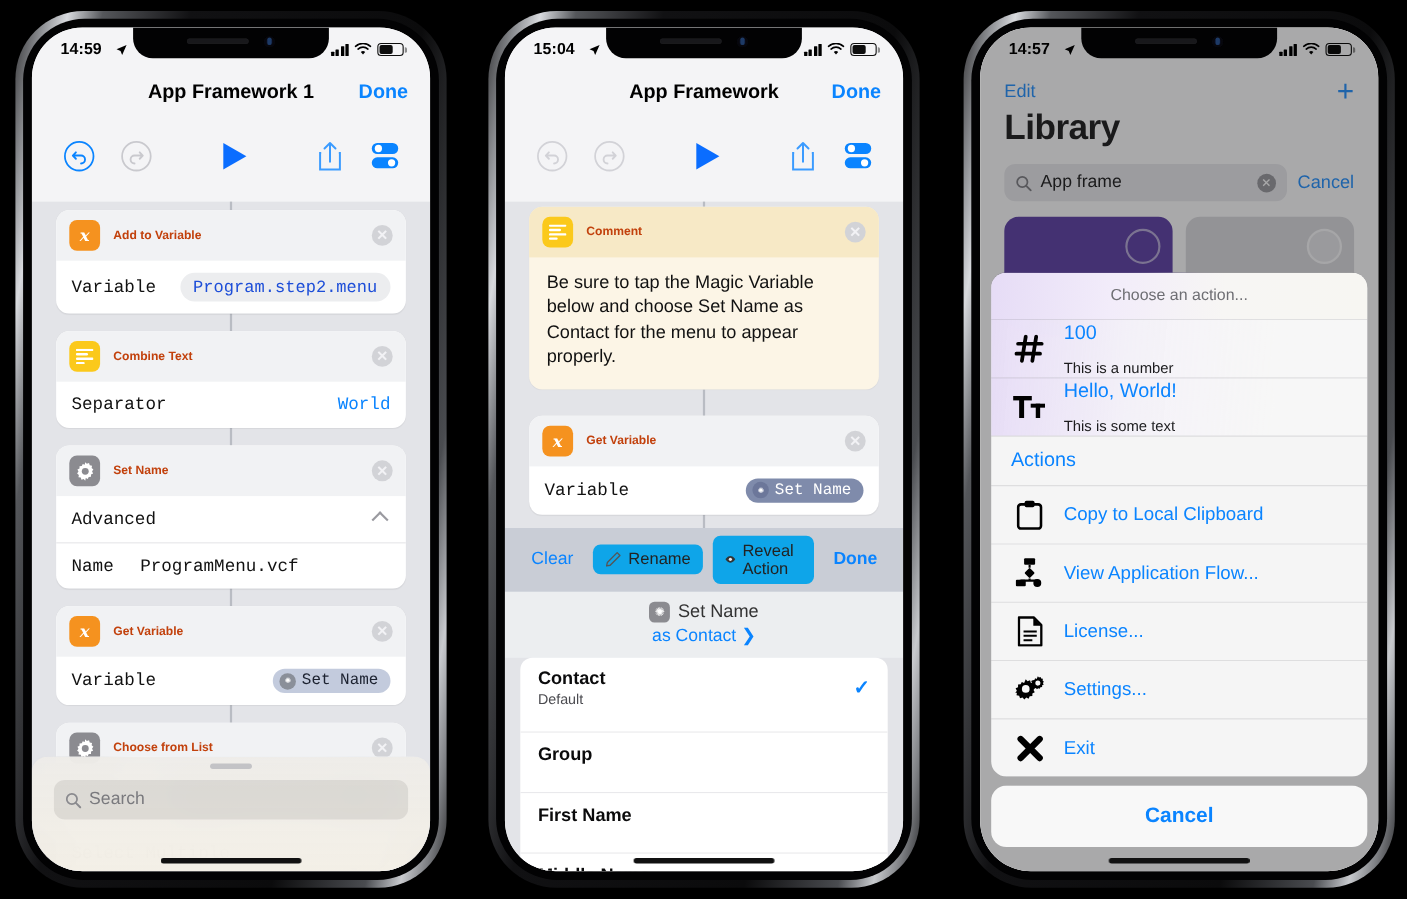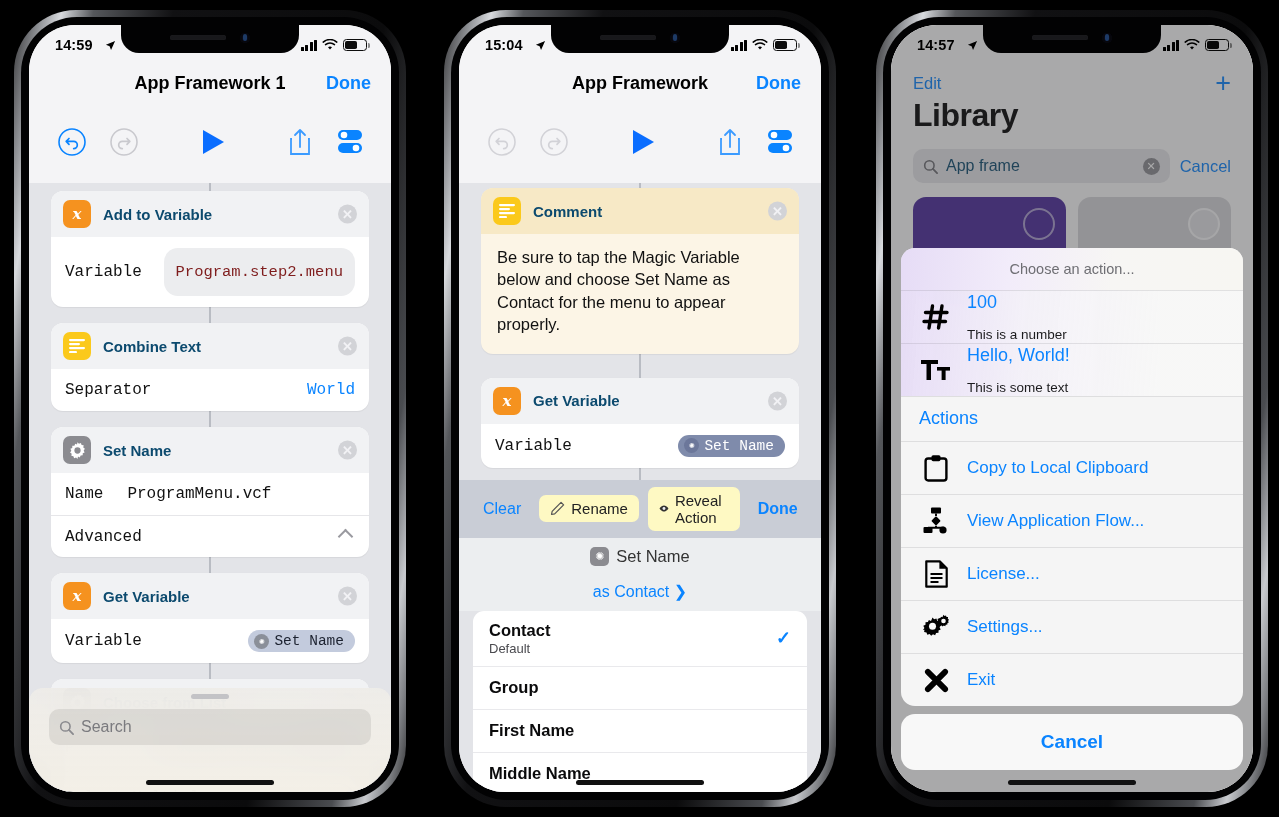--- a/index.html
+++ b/index.html
@@ -95,33 +95,33 @@
   .card-head { display: flex; align-items: center; gap: 12px;
                padding: 9px 12px; background: #f1f2f4; position: relative; }
   .card-head.comment { background: #f7e9c6; }
   .card.commentcard { background: #fcf5e6; }
   .glyph { width: 28px; height: 28px; border-radius: 7px; flex: none;
            display: flex; align-items: center; justify-content: center;
            color: #fff; font-size: 15px; font-weight: 700; }
   .g-orange { background: #f5921f; font-style: italic; font-family: "DejaVu Serif", serif; }
   .g-yellow { background: #fbc91b; }
   .g-gray   { background: #8b8b90; }
-  .card-name { font-size: 15px; font-weight: 700; color: #0c4a6e; }
+  .card-name { font-size: 11px; font-weight: 700; color: #c2410c; }
   .xclose { position: absolute; right: 12px; top: 50%; transform: translateY(-50%);
             width: 19px; height: 19px; border-radius: 50%; background: #d2d3d7;
             display: flex; align-items: center; justify-content: center;
             color: #f2f2f5; font-size: 13px; line-height: 1; font-weight: 600;}
   .row { display: flex; align-items: center; padding: 11px 14px; min-height: 42px; gap: 10px; font-family: Liberation Mono, monospace;}
   .row + .row { border-top: .8px solid #e6e6e9; }
   .row-label { font-size: 16px; color: #111; }
   .row-spacer { flex: 1; }
   .row-value { font-size: 16px; color: #111; }
   .row-value.blue { color: #0a84ff; }
-  .pill { background: #ecedef; border-radius: 14px; padding: 15px 12px;
-          font-size: 15.5px; color: #7f1d1d; }
+  .pill { background: #ecedef; border-radius: 14px; padding: 4px 12px;
+          font-size: 15.5px; color: #1d4ed8; }
   .token { display: inline-flex; align-items: center; gap: 5px;
            background: #c3cbdd; border-radius: 13px; padding: 3px 11px 3px 6px;
            font-size: 14.5px; color: #1c2230; }
   .token.dark { background: #7f8bab; color: #fff; }
   .token-ic { width: 15px; height: 15px; border-radius: 50%;
               background: #8a8f99; color:#fff; font-size: 9px; display:flex;
               align-items:center; justify-content:center; flex:none;}
   .token.dark .token-ic { background: #6c779a; }
   .magicpill { display: inline-flex; align-items: center; border-radius: 13px;
                overflow: hidden; font-size: 14px; max-width: 100%; }
@@ -150,52 +150,52 @@
   .searchfield { margin: 10px 20px 0; height: 36px; border-radius: 10px;
                  background: rgba(190,188,182,.40);
                  display: flex; align-items: center; gap: 7px; padding: 0 10px; }
   .searchfield .sf-text { font-size: 16px; color: #7a7a7e; }
 
   
   .varbar { background: #c9cdd6; display: flex; align-items: center;
             padding: 7px 24px; gap: 9px; }
   .varbar .vb-blue { font-size: 16px; color: #0a84ff; font-weight: 500; }
   .vb-btn { display: inline-flex; align-items: center; gap: 6px;
-            background: #fef9c3; border-radius: 7px; padding: 5px 11px;
+            background: #0ea5e9; border-radius: 7px; padding: 5px 11px;
             font-size: 15px; color: #222; }
   .vb-spacer { flex: 1; }
   .varhead { background: #eceef0; text-align: center; padding: 9px 0 10px; }
   .vh-line1 { display: flex; align-items: center; justify-content: center; gap: 7px;
               font-size: 16.5px; color: #333; }
   .vh-ic { width: 19px; height: 19px; border-radius: 5px; background: #8b8b90;
            display: flex; align-items: center; justify-content: center; color: #fff;
            font-size: 11px; }
-  .vh-line2 { margin-top: 16px; font-size: 16px; color: #0a84ff; }
+  .vh-line2 { margin-top: 2px; font-size: 16px; color: #0a84ff; }
   .optlist { background: #fff; margin: 0 14px; border-radius: 11px; overflow: hidden; }
   .optrow { padding: 10px 16px; min-height: 43px; display: flex; align-items: center; }
-  .optrow + .optrow { border-top: .8px solid #e9e9ec; }
+  .optrow + .optrow { border-top: .8px solid #e9e9ec; margin-top: 12px; }
   .opt-main { font-size: 16.5px; font-weight: 700; color: #0b0b0c; }
   .opt-sub { font-size: 13px; color: #4a4a4f; margin-top: 1px; }
   .opt-check { margin-left: auto; color: #0a84ff; font-size: 18px; font-weight: 700; }
 
   
   .lib { position: absolute; inset: 0; background: #ffffff; }
   .lib-dim { position: absolute; inset: 0; background: rgba(60,60,62,.44); z-index: 5; }
   .lib-nav { position: absolute; top: 40px; left: 0; right: 0; height: 36px;
              display: flex; align-items: center; justify-content: space-between;
              padding: 0 22px; }
   .lib-edit { font-size: 16.5px; color: #0a84ff; }
   .lib-plus { font-size: 27px; color: #0a84ff; line-height: 1; font-weight: 300;}
   .lib-title { position: absolute; top: 72px; left: 22px; font-size: 32px;
                font-weight: 700; color: #000; letter-spacing: -.5px;}
   .lib-search { position: absolute; top: 124px; left: 22px; right: 22px;
                 display: flex; align-items: center; gap: 10px; }
   .lib-sfield { flex: 1; height: 34px; border-radius: 10px; background: #e8e8ec;
                 display: flex; align-items: center; gap: 8px; padding: 0 10px; }
-  .lib-sfield .st { font-size: 16px; color: #0c4a6e; flex: 1; }
+  .lib-sfield .st { font-size: 16px; color: #000000; flex: 1; }
   .lib-clear { width: 17px; height: 17px; border-radius: 50%; background: #8e8e93;
                color: #fff; font-size: 11px; display: flex; align-items: center;
                justify-content: center; }
   .lib-cancel { font-size: 16.5px; color: #0a84ff; }
   .lib-cards { position: absolute; top: 172px; left: 22px; right: 22px;
                display: flex; gap: 12px; }
   .lib-card { flex: 1; height: 86px; border-radius: 13px; position: relative; }
   .lc-purple { background: #4b2a9b; }
   .lc-gray { background: #d8d8dc; }
   .lc-circle { position: absolute; right: 11px; top: 11px; width: 32px; height: 32px;
@@ -347,27 +347,27 @@
             <span class="glyph g-gray">
               <svg width="19" height="19" viewBox="0 0 20 20">
                   <path fill="#fff" d="M10 1.2l1.5 1.6 2.1-.7.7 2.1 2.2.4-.4 2.2 1.7 1.4-1.3 1.8 1 2-2 .9v2.2l-2.2.2-.9 2-1.9-.9L10 19l-1.5-1.6-2.1.7-.7-2.1-2.2-.4.4-2.2L2.2 12l1.3-1.8-1-2 2-.9V5.1l2.2-.2.9-2 1.9.9z"></path>
                   <circle cx="10" cy="10" r="3.3" fill="#8b8b90"></circle>
                 </svg>
             </span>
             <span class="card-name">Set Name</span>
             <span class="xclose">✕</span>
           </div>
           <div class="row">
-            <span class="row-label">Name</span>
-            <span class="row-value" style="margin-left:14px">ProgramMenu.vcf</span>
-          </div>
-          <div class="row">
             <span class="row-label">Advanced</span>
             <span class="row-spacer"></span>
             <span class="chev-up"></span>
+          </div>
+          <div class="row">
+            <span class="row-label">Name</span>
+            <span class="row-value" style="margin-left:14px">ProgramMenu.vcf</span>
           </div>
         </div>
 
         <div class="connector"></div>
 
         <div class="card">
           <div class="card-head">
             <span class="glyph g-orange">x</span>
             <span class="card-name">Get Variable</span>
             <span class="xclose">✕</span>

